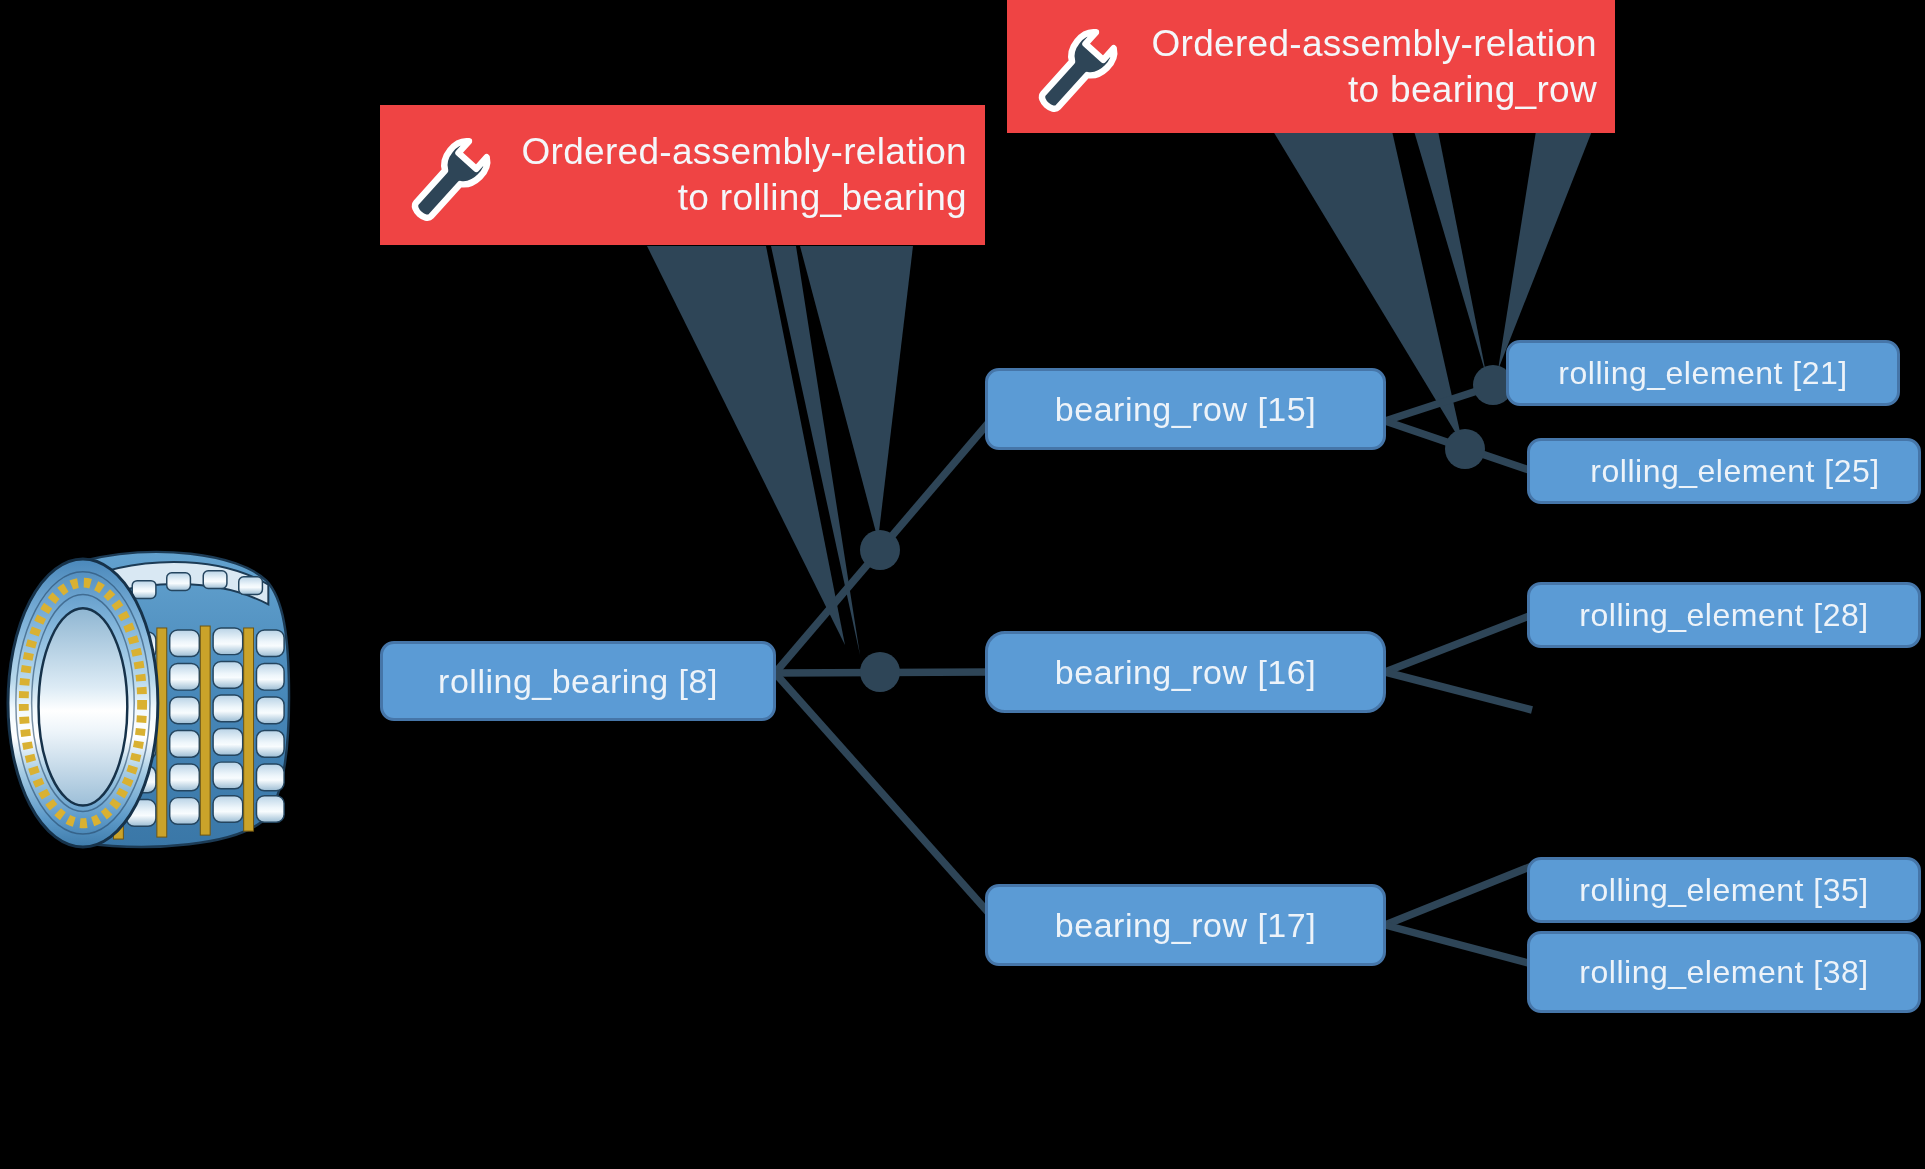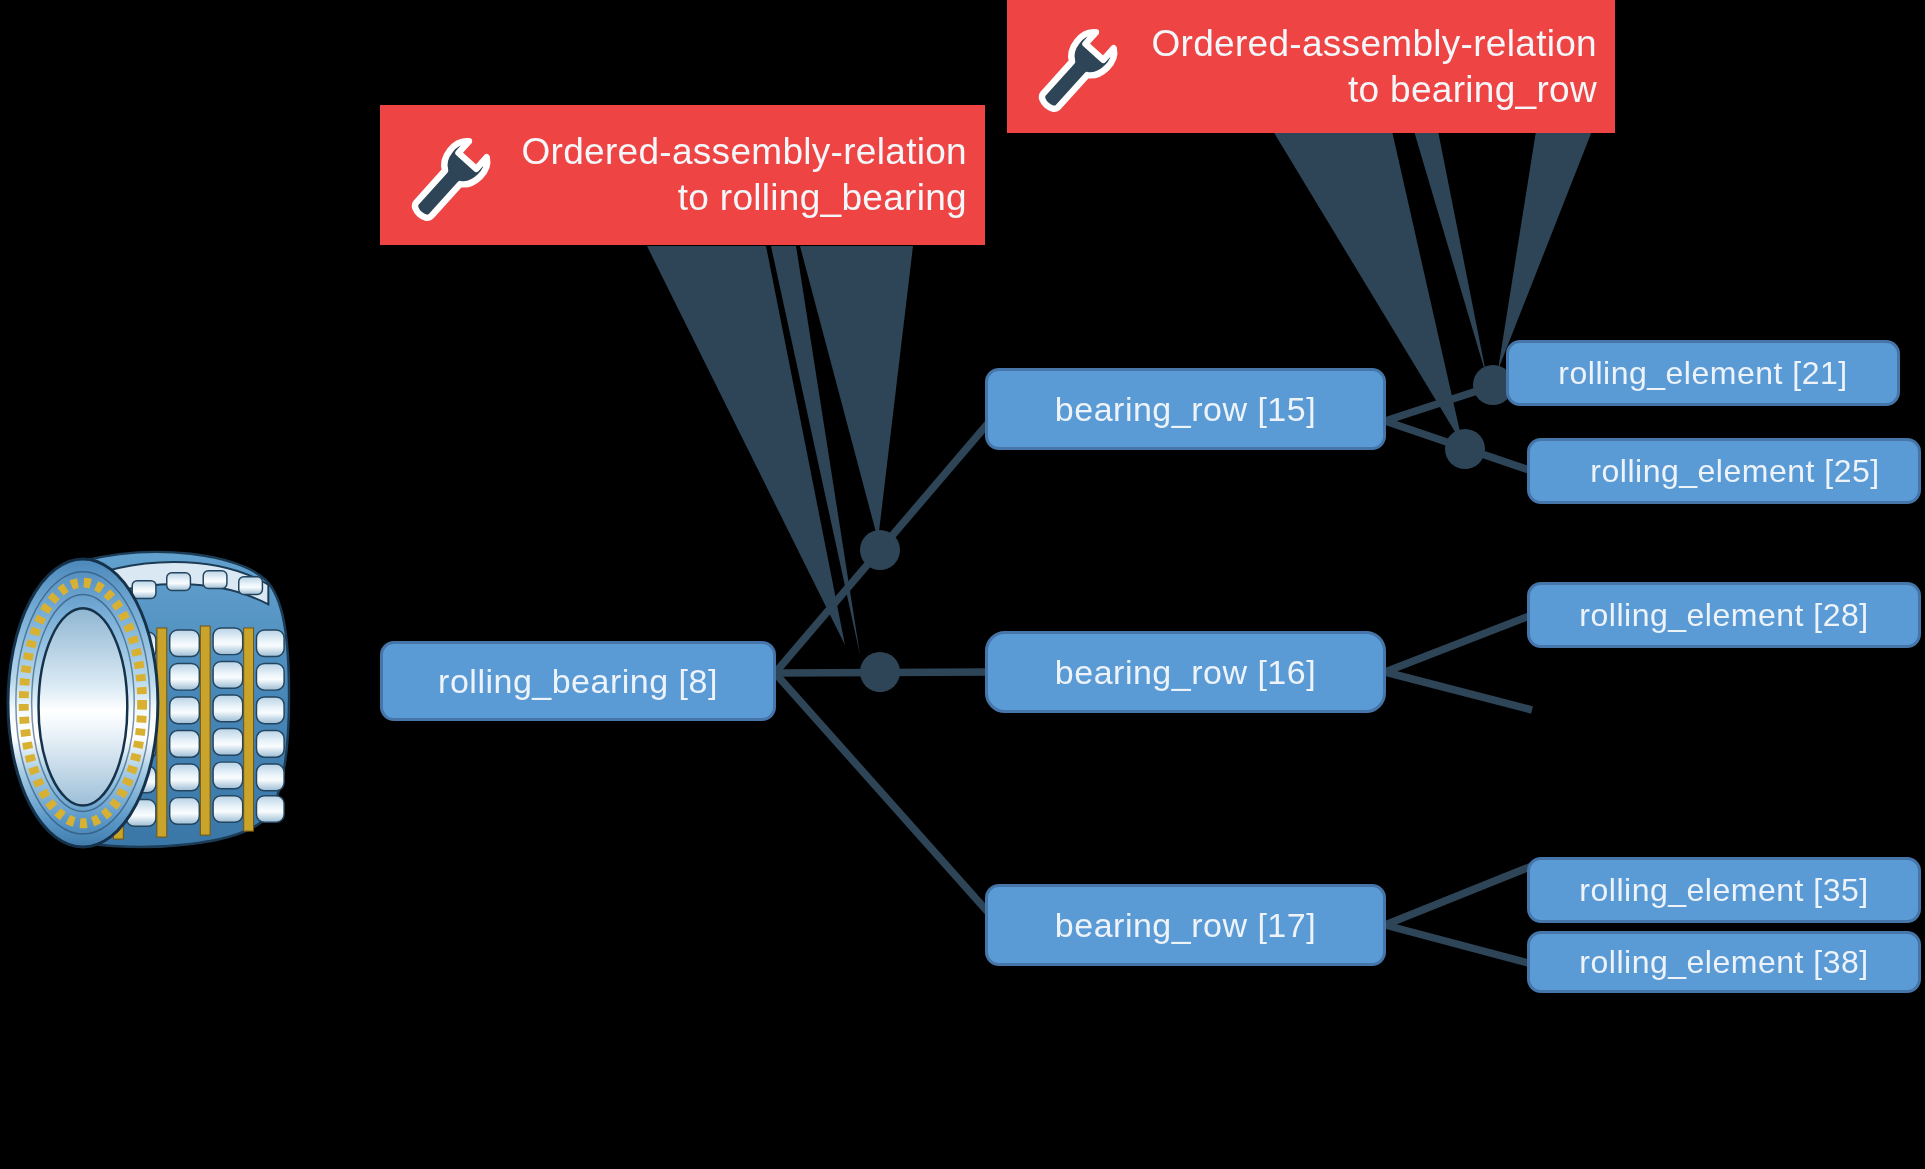--- a/index.html
+++ b/index.html
@@ -39,21 +39,21 @@
   .node.elem { font-size: 32px; }
   .node-root { left: 380px; top: 633px; width: 396px; height: 80px; margin-top: 8px; }
   .node-row15 { left: 985px; top: 368px; width: 401px; height: 82px; }
   .node-row16 { left: 985px; top: 631px; width: 401px; height: 82px; border-radius: 20px; }
   .node-row17 { left: 985px; top: 884px; width: 401px; height: 82px; }
   .node-e21 { left: 1462px; top: 340px; width: 394px; height: 66px; margin-left: 44px; }
   .node-e25 { left: 1527px; top: 438px; width: 394px; height: 66px; padding-left: 22px; }
   .node-e28 { left: 1527px; top: 582px; width: 394px; height: 66px; }
   .node-e32 { left: 1527px; top: 677px; width: 394px; height: 66px; }
   .node-e35 { left: 1527px; top: 833px; width: 394px; height: 66px; margin-top: 24px; }
-  .node-e38 { left: 1527px; top: 931px; width: 394px; height: 62px; }
+  .node-e38 { left: 1527px; top: 931px; width: 394px; height: 82px; }
 
   .callout {
     position: absolute;
     background: #ef4444;
     color: #F4F7FA;
     display: flex;
     align-items: center;
     z-index: 2;
   }
   .callout-1 { left: 380px; top: 105px; width: 605px; height: 140px; }

